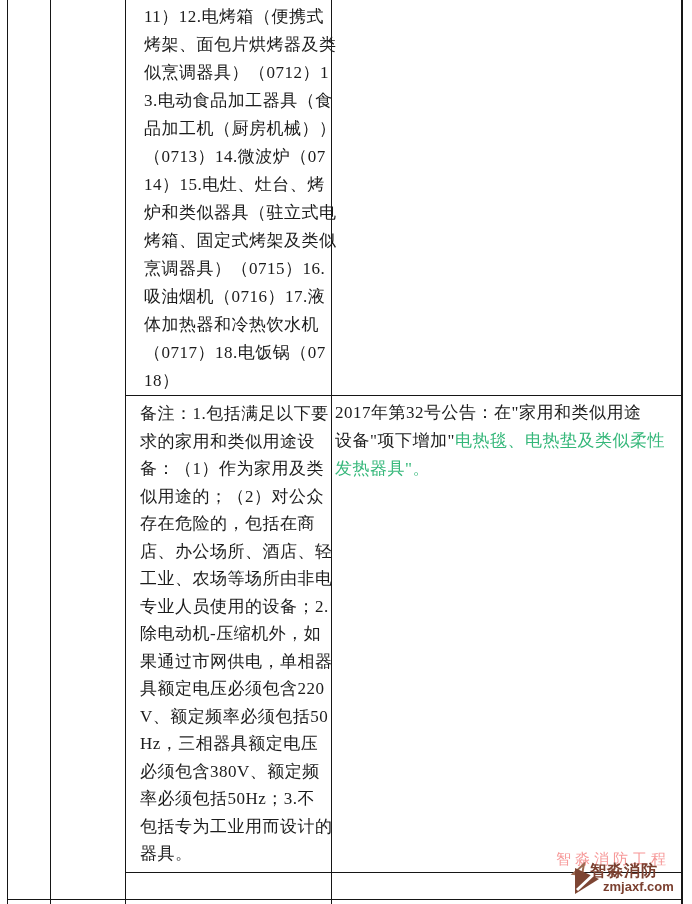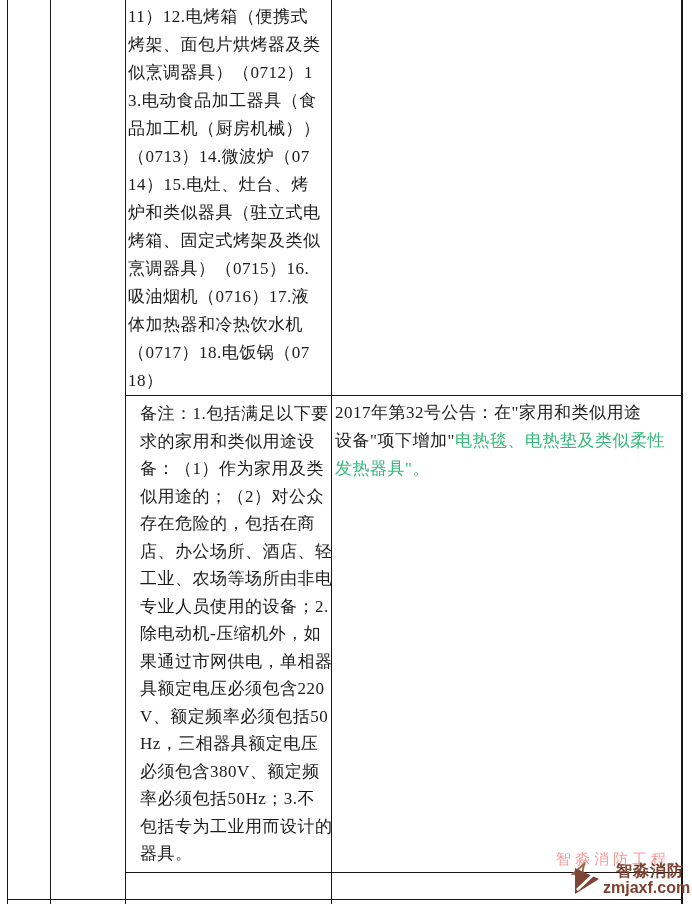--- a/index.html
+++ b/index.html
@@ -13,41 +13,41 @@
   }
   .vline{position:absolute;top:0;height:904px;width:1px;background:#161616;}
   .hline{position:absolute;height:1px;background:#161616;}
   .cell{
     position:absolute;
     font-size:17px;
     white-space:pre;
     letter-spacing:0.5px;
     color:#1b1b1b;
   }
-  .cell-r1c3{left:128px;top:3px;width:204px;line-height:28px;}
+  .cell-r1c3{left:144px;top:3px;width:204px;line-height:28px;}
   .cell-r2c3{left:140px;top:400px;width:204px;line-height:27.5px;}
   .cell-r2c4{left:335px;top:399px;width:350px;line-height:28px;}
   .cell-r3c4{left:335px;top:874px;width:350px;line-height:26px;}
   .watermark{position:absolute;left:552px;top:848px;width:140px;height:52px;}
   .wm-ghost{
     position:absolute;left:4px;top:2px;
     font-size:15px;letter-spacing:4px;
     color:#b3a success;
   }
   .wm-ghost{color:#ef4444;opacity:.55;white-space:pre;}
   .wm-logo{position:absolute;left:18px;top:14px;width:32px;height:34px;}
   .wm-brand{
-    position:absolute;left:64px;top:13px;
+    position:absolute;left:38px;top:13px;
     font-size:16px;font-weight:bold;letter-spacing:1px;
     color:#7b4030;white-space:pre;
     font-family:Liberation Mono, monospace;
   }
   .wm-site{
     position:absolute;left:51px;top:31px;
-    font-size:16px;font-weight:bold;
+    font-size:13px;font-weight:bold;
     color:#7b4030;white-space:pre;
     font-family:"Liberation Sans","DejaVu Sans",sans-serif;
   }
 </style>
 </head>
 <body>
 
 <div class="canvas">
 
   <div class="vline" style="left:7px;"></div>

